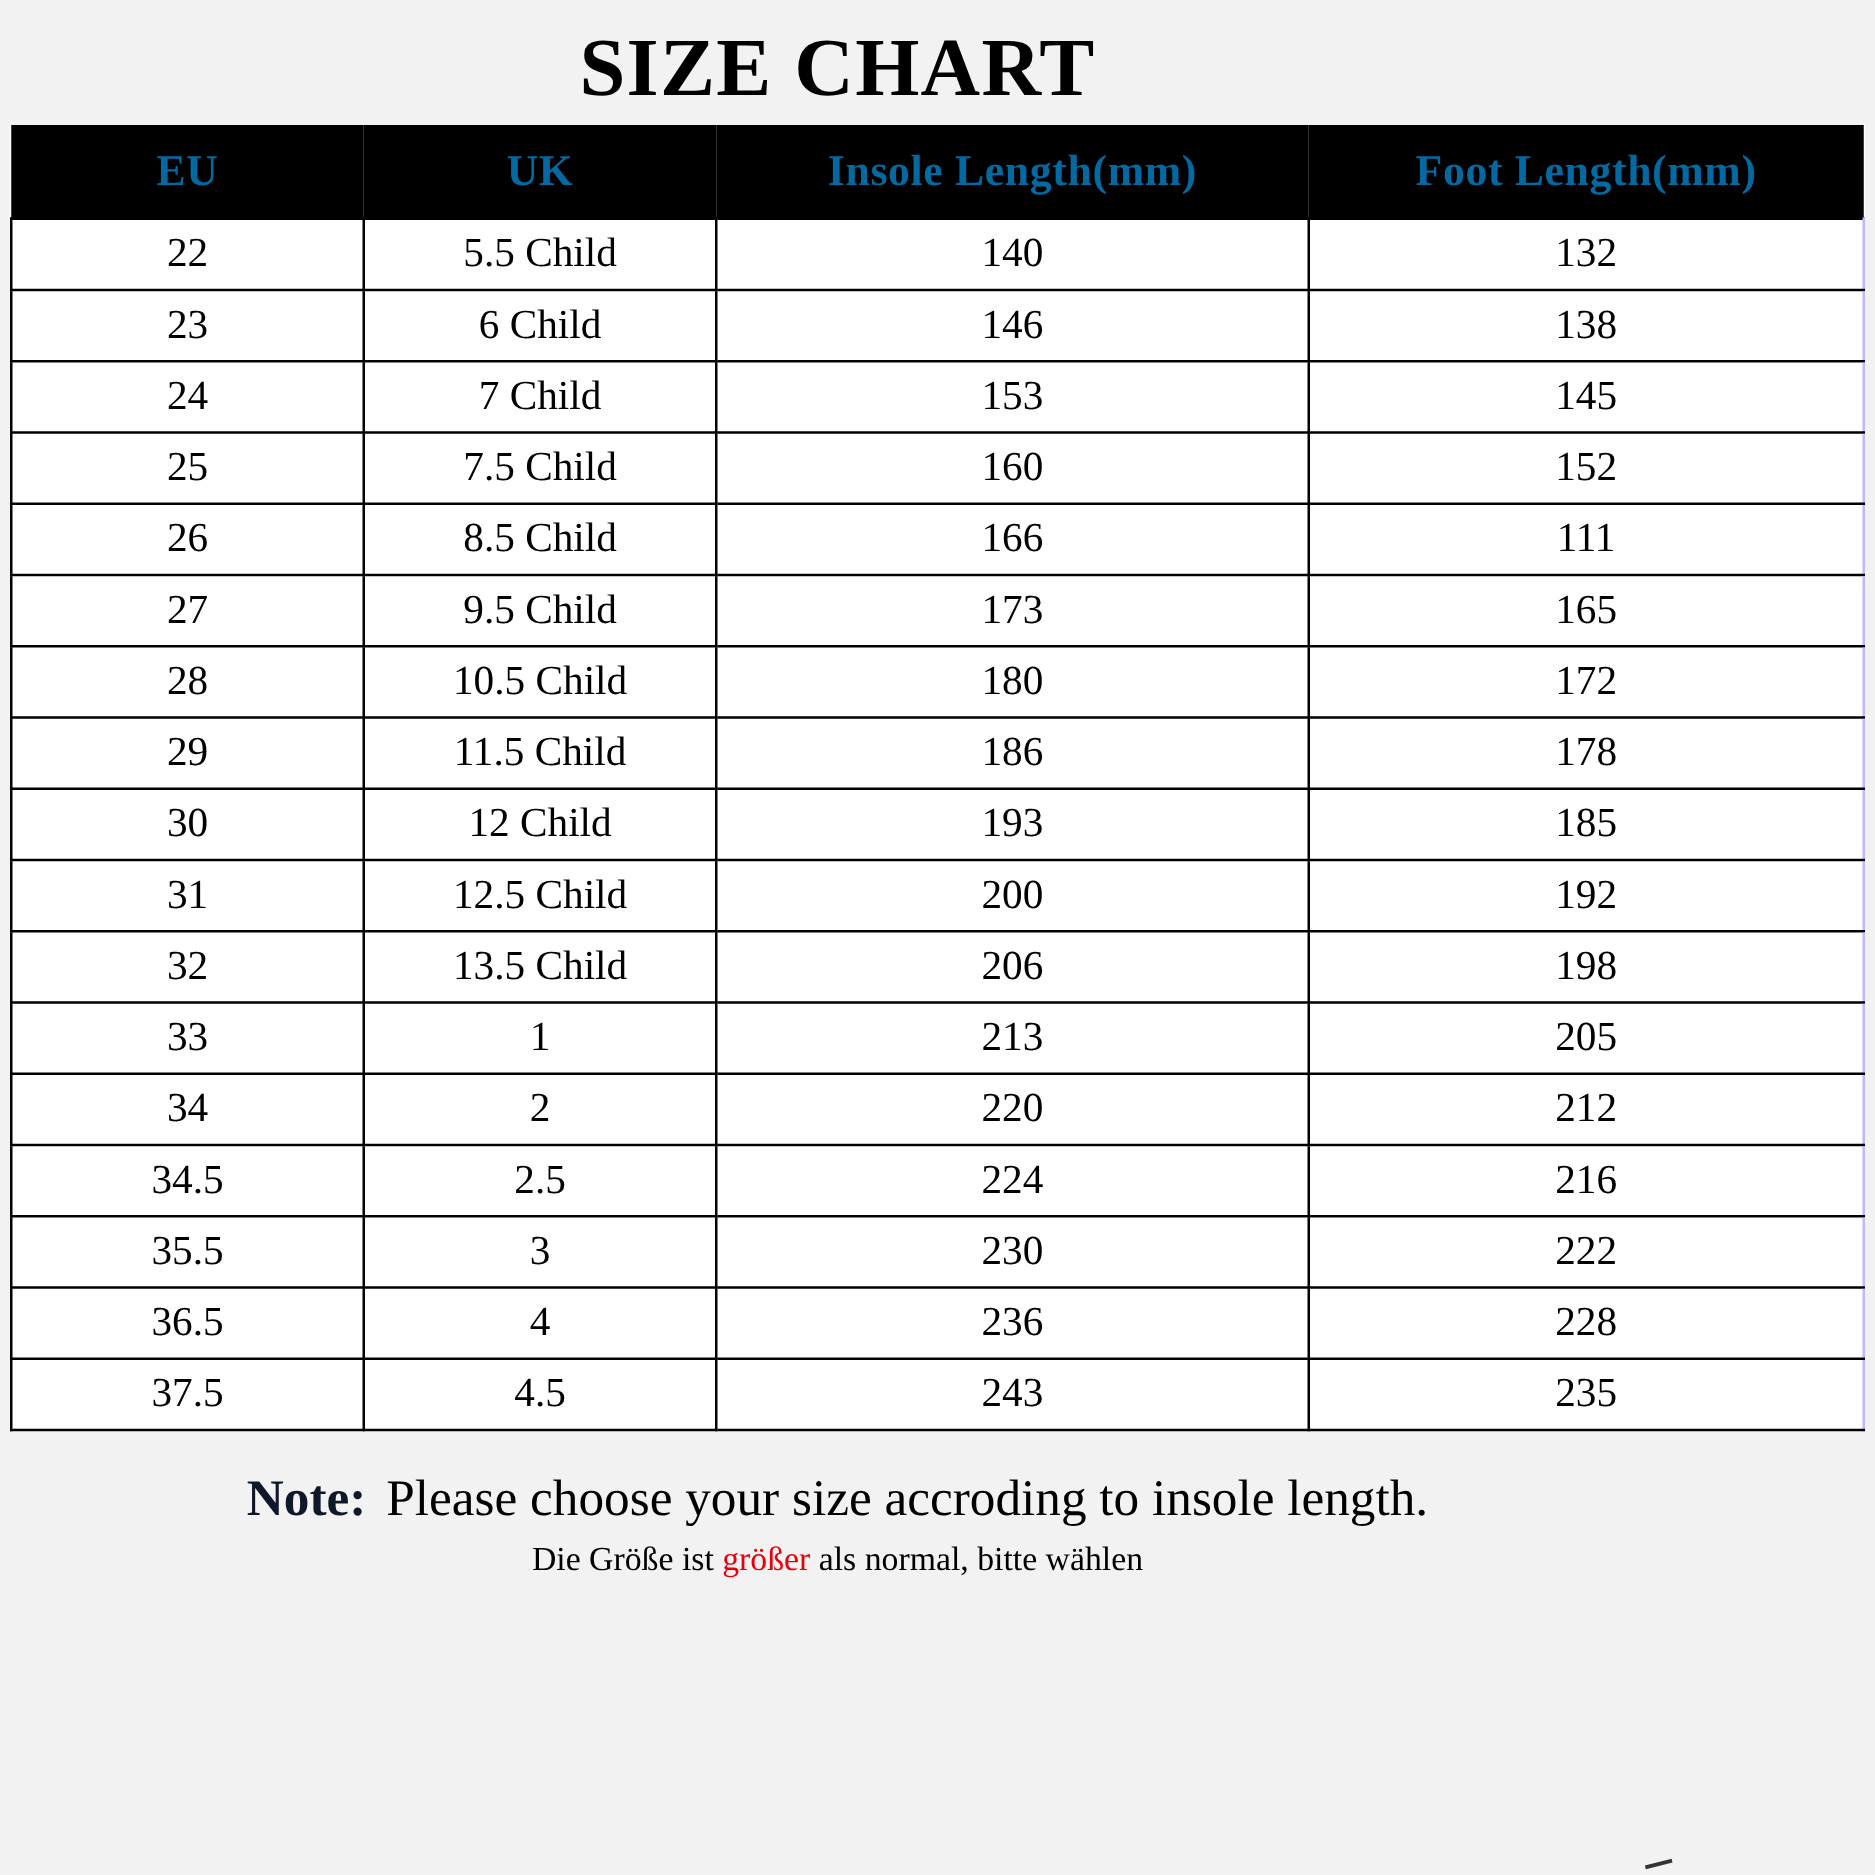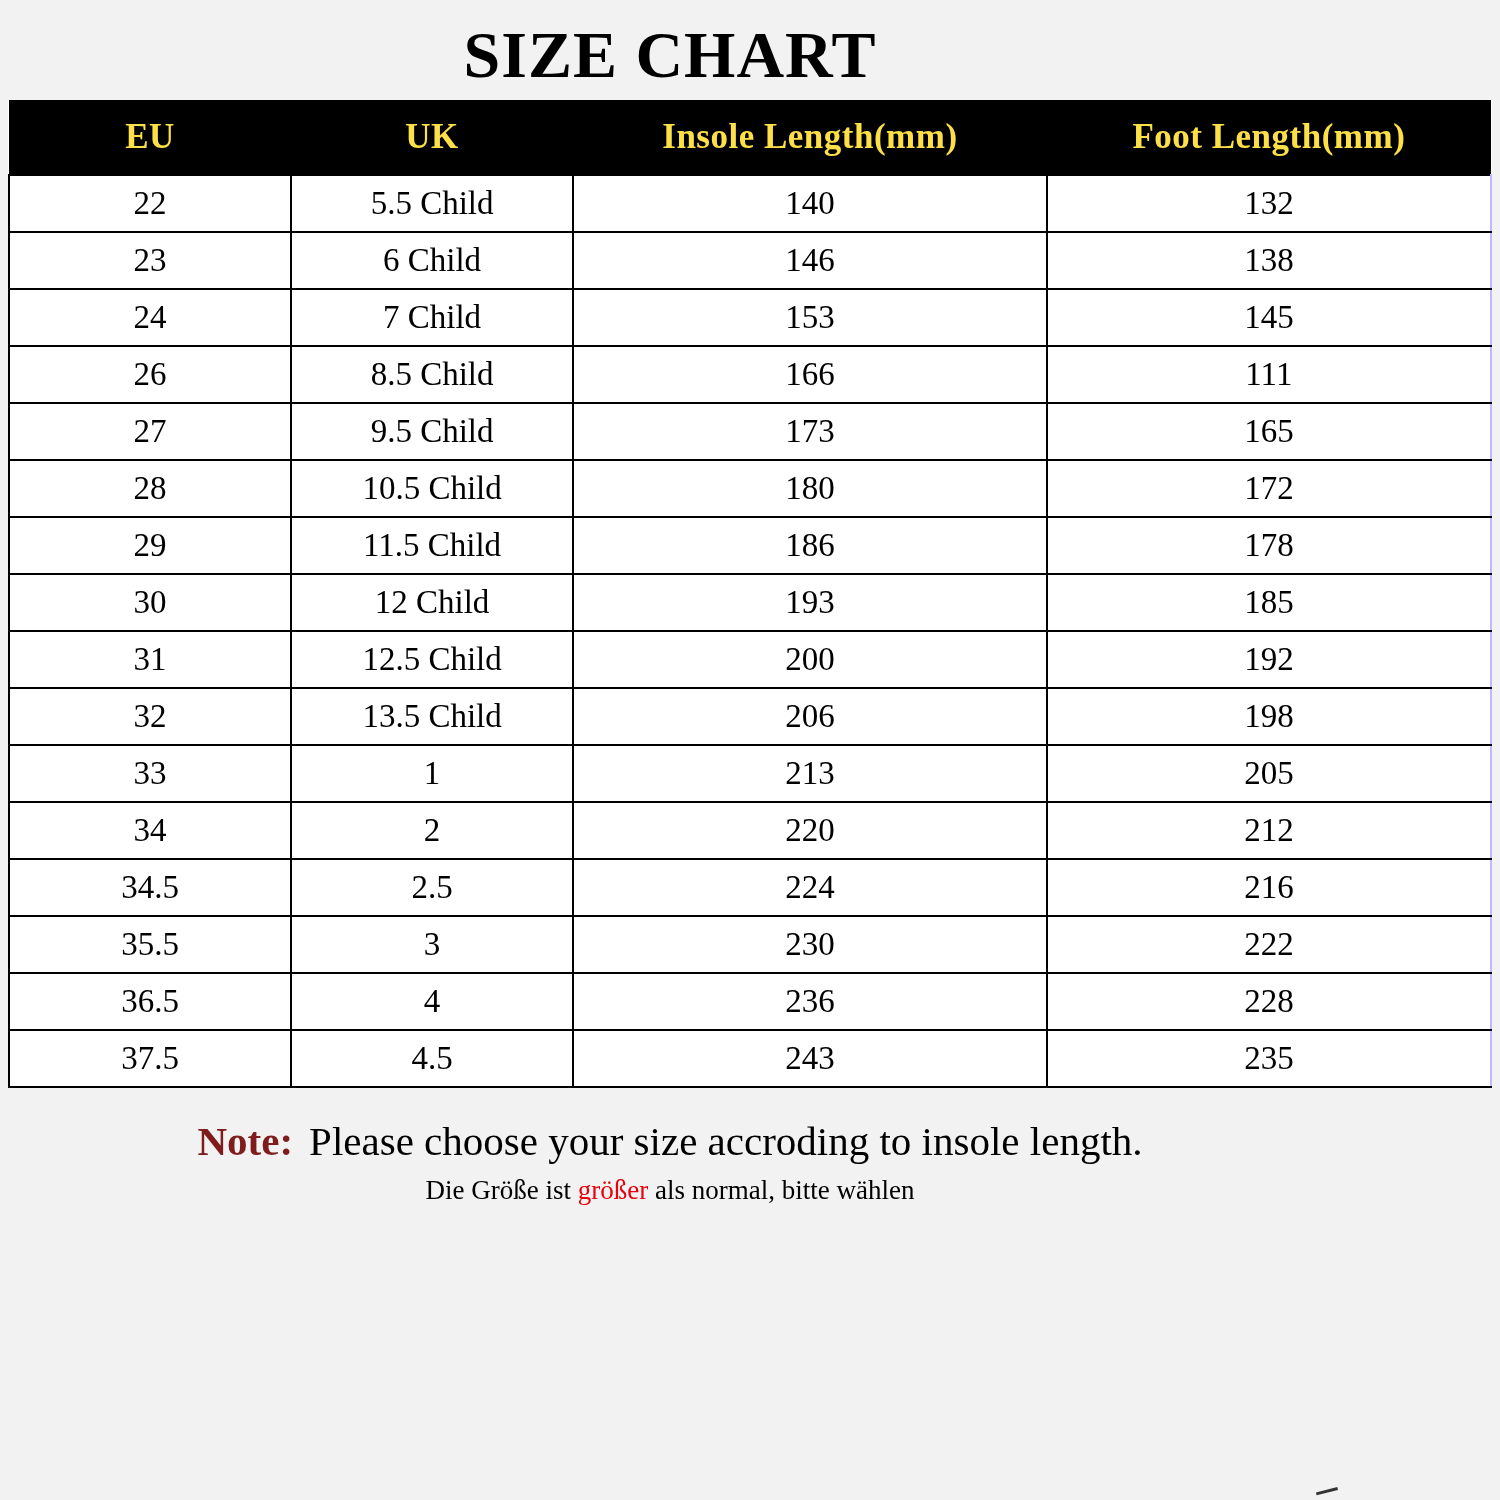--- a/index.html
+++ b/index.html
@@ -36,21 +36,21 @@
   }
   table.size-table {
     border-collapse: collapse;
     width: 1484px;
     margin: 0 auto;
     table-layout: fixed;
     background: #ffffff;
   }
   table.size-table th {
     background: #000000;
-    color: #fde047;
+    color: #0369a1;
     font-family: "Liberation Serif", serif;
     font-weight: bold;
     font-size: 35px;
     height: 72px;
     text-align: center;
     border: none;
     letter-spacing: 0.5px;
   }
   table.size-table td {
     border: 2px solid #000000;
@@ -74,21 +74,21 @@
     text-align: center;
   }
   .note-line-1 {
     font-family: "Liberation Serif", serif;
     font-size: 41px;
     color: #000;
     line-height: 1.25;
     margin-bottom: 6px;
   }
   .note-label {
-    color: #7f1d1d;
+    color: #0f172a;
     font-weight: bold;
     margin-right: 16px;
   }
   .note-line-2, .note-line-3 {
     font-family: "Liberation Serif", serif;
     font-size: 27px;
     color: #000;
     line-height: 1.3;
   }
   .red { color: #e8000b; }
@@ -141,20 +141,26 @@
           <td class="col-insole">146</td>
           <td class="col-foot">138</td>
         </tr>
         <tr>
           <td class="col-eu">24</td>
           <td class="col-uk">7 Child</td>
           <td class="col-insole">153</td>
           <td class="col-foot">145</td>
         </tr>
         <tr>
+          <td class="col-eu">25</td>
+          <td class="col-uk">7.5 Child</td>
+          <td class="col-insole">160</td>
+          <td class="col-foot">152</td>
+        </tr>
+        <tr>
           <td class="col-eu">26</td>
           <td class="col-uk">8.5 Child</td>
           <td class="col-insole">166</td>
           <td class="col-foot">111</td>
         </tr>
         <tr>
           <td class="col-eu">27</td>
           <td class="col-uk">9.5 Child</td>
           <td class="col-insole">173</td>
           <td class="col-foot">165</td>

